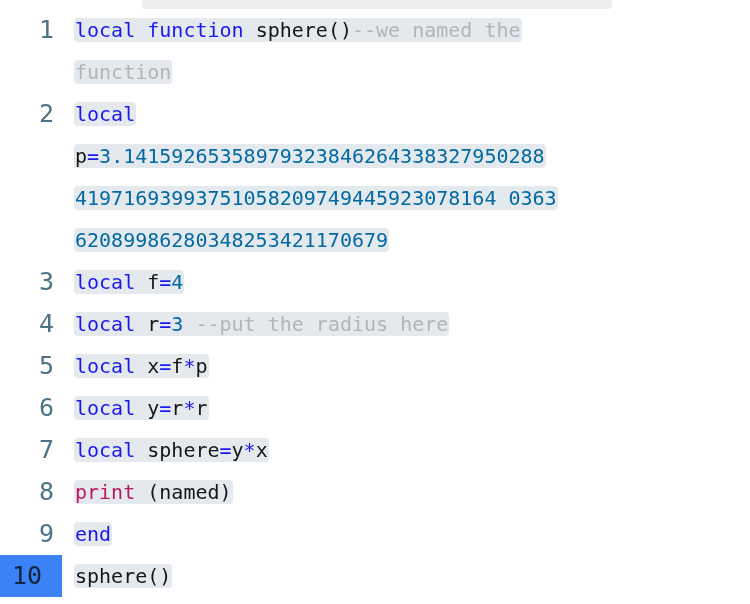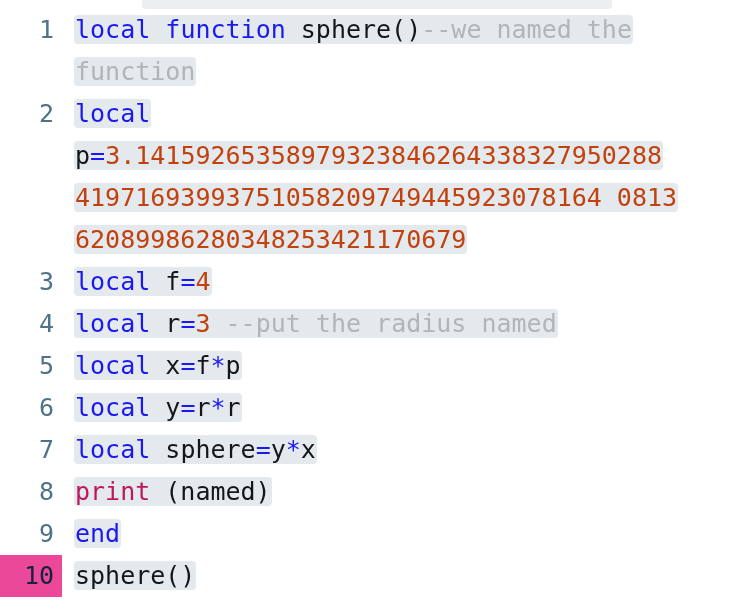--- a/index.html
+++ b/index.html
@@ -54,44 +54,45 @@
     padding-right: 8px;
     box-sizing: border-box;
     font-size: 25px;
     line-height: 42px;
     color: #4d7387;
     letter-spacing: 0px;
     user-select: none;
   }
   .row.active .gutter {
     color: #12243a;
-    background: #ec4899;
+    background: #3b82f6;
+    text-align: center;
   }
   .gutter.blank { color: transparent; }
 
   .content {
     flex: 1 1 auto;
     position: relative;
-    font-size: 25px;
+    font-size: 20px;
     line-height: 42px;
     white-space: pre;
     padding-left: 12px;
   }
 
   
   .sel {
     background: #e4e9ee;
     border-radius: 4px;
     padding: 0 1px;
     box-decoration-break: clone;
     -webkit-box-decoration-break: clone;
   }
 
   .kw   { color: #1a1aee; }
-  .num  { color: #c2410c; margin-top: 28px; }
+  .num  { color: #0369a1; margin-top: 28px; }
   .op   { color: #1a1aee; }
   .id   { color: #14161a; }
   .com  { color: #b2b4b7; }
   .fn   { color: #be185d; }
 </style>
 </head>
 <body>
 
 <div id="editor">
   <div class="top-sliver"></div>
@@ -107,33 +108,33 @@
       <div class="row">
         <div class="gutter">2</div>
         <div class="content"><span class="sel"><span class="kw">local</span></span></div>
       </div>
       <div class="row">
         <div class="gutter blank">&nbsp;</div>
         <div class="content"><span class="sel"><span class="id">p</span><span class="op">=</span><span class="num">3.14159265358979323846264338327950288</span></span></div>
       </div>
       <div class="row">
         <div class="gutter blank">&nbsp;</div>
-        <div class="content"><span class="sel"><span class="num">41971693993751058209749445923078164 0813</span></span></div>
+        <div class="content"><span class="sel"><span class="num">41971693993751058209749445923078164 0363</span></span></div>
       </div>
       <div class="row">
         <div class="gutter blank">&nbsp;</div>
         <div class="content"><span class="sel"><span class="num">62089986280348253421170679</span></span></div>
       </div>
       <div class="row">
         <div class="gutter">3</div>
         <div class="content"><span class="sel"><span class="kw">local</span><span class="id"> </span><span class="id">f</span><span class="op">=</span><span class="num">4</span></span></div>
       </div>
       <div class="row">
         <div class="gutter">4</div>
-        <div class="content"><span class="sel"><span class="kw">local</span><span class="id"> </span><span class="id">r</span><span class="op">=</span><span class="num">3</span><span class="com"> --put the radius named</span></span></div>
+        <div class="content"><span class="sel"><span class="kw">local</span><span class="id"> </span><span class="id">r</span><span class="op">=</span><span class="num">3</span><span class="com"> --put the radius here</span></span></div>
       </div>
       <div class="row">
         <div class="gutter">5</div>
         <div class="content"><span class="sel"><span class="kw">local</span><span class="id"> </span><span class="id">x</span><span class="op">=</span><span class="id">f</span><span class="op">*</span><span class="id">p</span></span></div>
       </div>
       <div class="row">
         <div class="gutter">6</div>
         <div class="content"><span class="sel"><span class="kw">local</span><span class="id"> </span><span class="id">y</span><span class="op">=</span><span class="id">r</span><span class="op">*</span><span class="id">r</span></span></div>
       </div>
       <div class="row">

